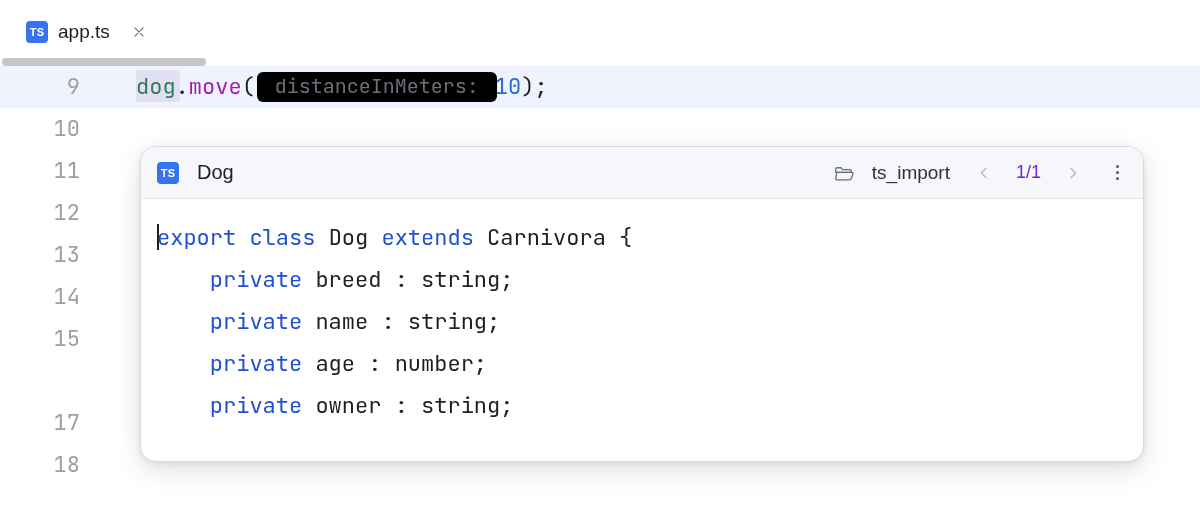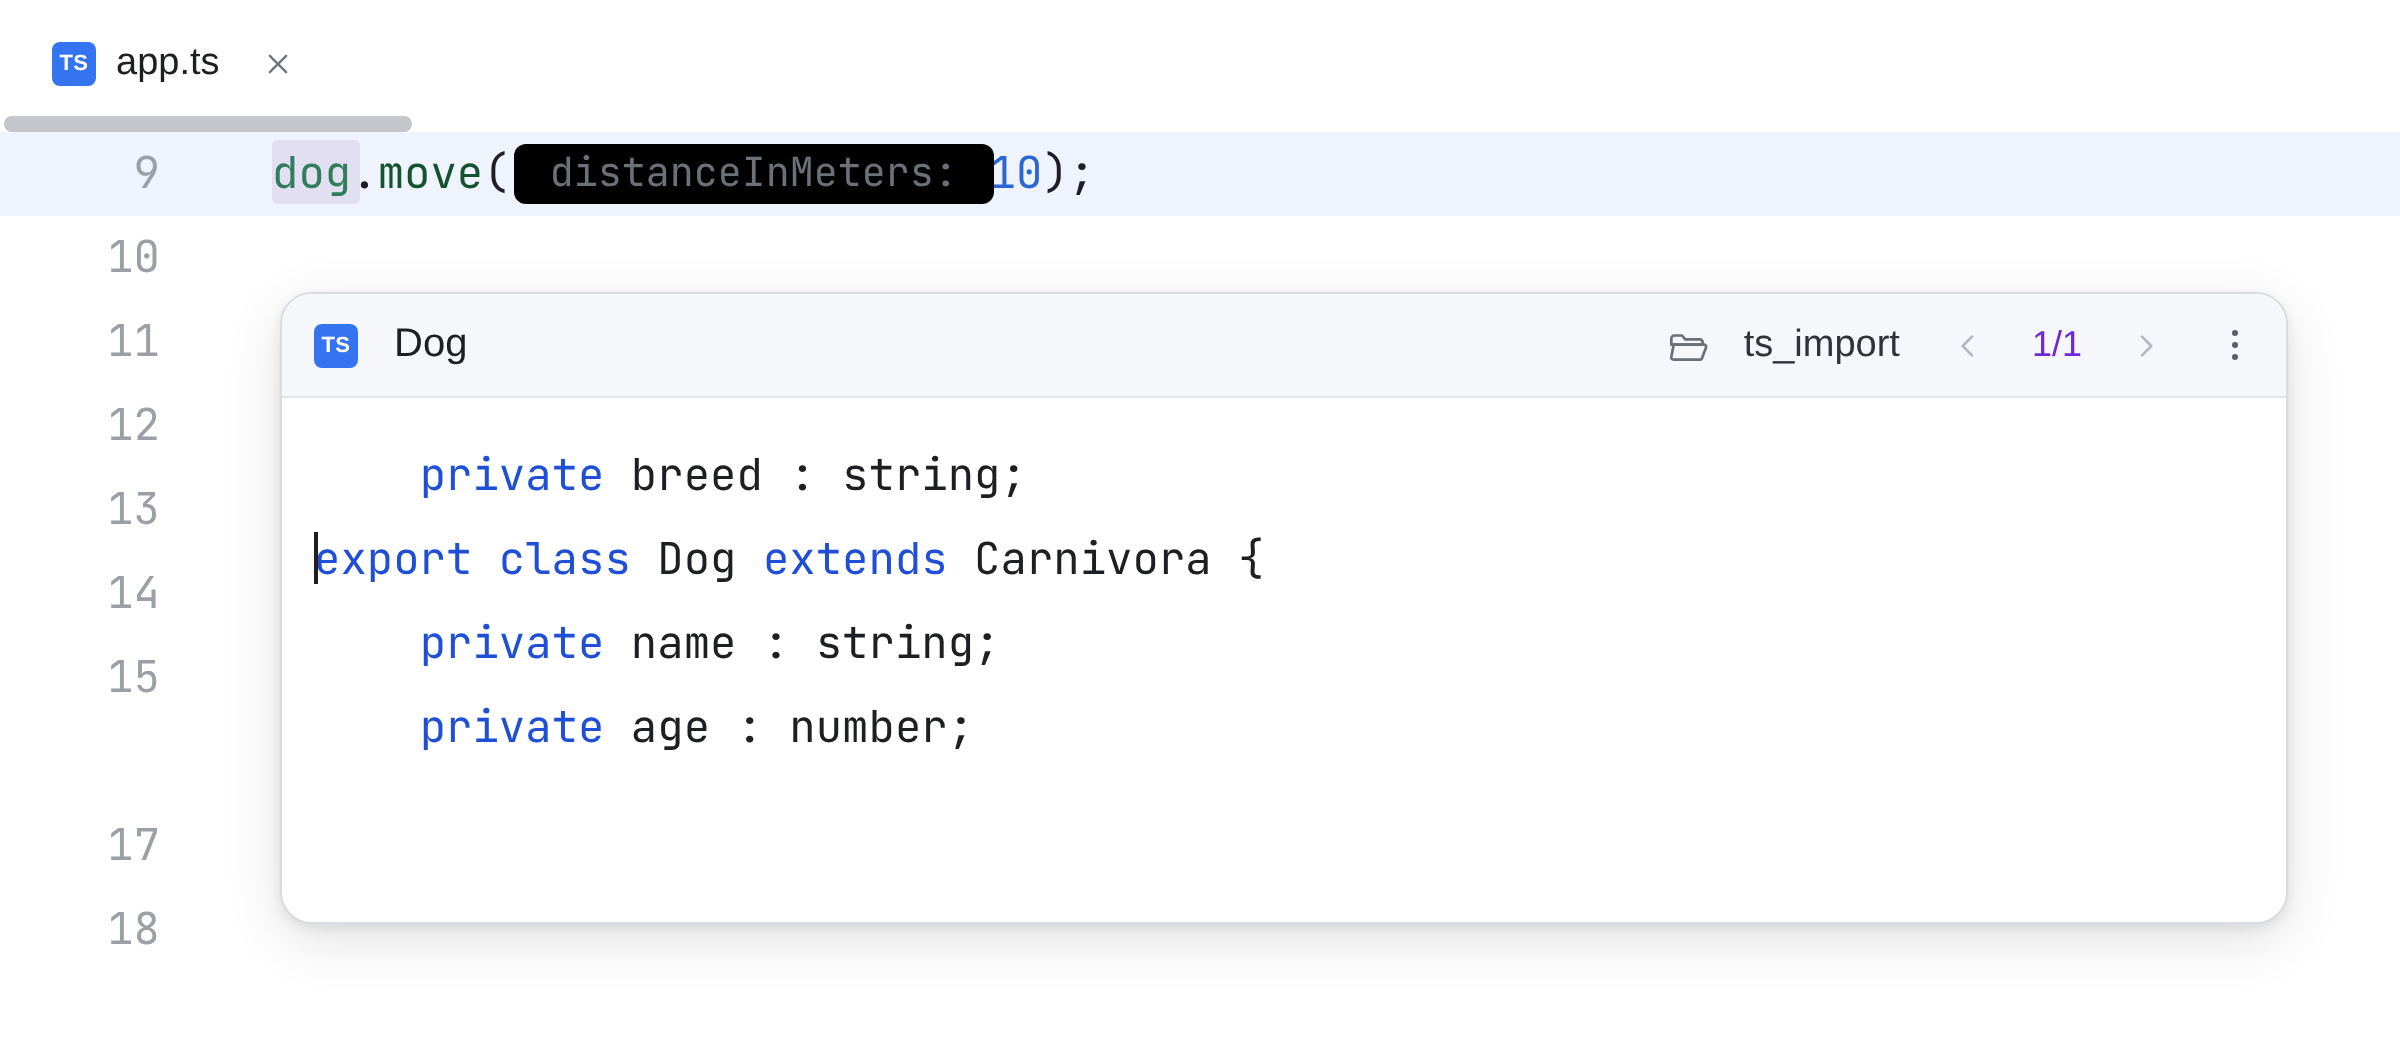--- a/index.html
+++ b/index.html
@@ -17,21 +17,21 @@
   .underscroll { height: 8px; background: #c4c6cb; width: 204px; border-radius: 4px; margin-left: 2px; }
 
   
   .editor { position: relative; width: 100%; }
   .row { display: flex; align-items: flex-start; font-size: 22px; line-height: 42px; }
   .row.hl { background: #eef3fe; }
   .gutter { width: 116px; text-align: right; padding-right: 36px; color: #9aa0a6; user-select: none; }
   .codecell { flex: 1; padding-left: 20px; white-space: pre; position: relative; }
 
   .tok-id   { color: #2f7d5b; }
-  .tok-call { color: #14532d; }
+  .tok-call { color: #a21caf; }
   .tok-num  { color: #2a66d4; }
   .tok-punc { color: #1e1f22; }
   .tok-kw   { color: #1f4fd6; }
   .tok-type { color: #1e1f22; }
 
   .inlay { background: #000000; color: #6b7178; border-radius: 6px; padding: 0 6px 2px 6px; margin: 0 -2px 0 2px; font-size: 20px; display: inline-block; line-height: 28px; position: relative; top: -1px; }
   .sel-bg { position: absolute; left: 20px; top: 4px; height: 32px; width: 44px; background: #e3dff3; border-radius: 3px; z-index: 0; }
   .codecell .linecontent { position: relative; z-index: 1; }
 
   
@@ -137,18 +137,19 @@
     </span>
     <span class="toolbtn">
       <span class="more-dots">
           <span></span>
           <span></span>
           <span></span>
         </span>
     </span>
   </div>
   <div class="popup-body mono" id="popup-body">
+      <div class="def-line"><span class="caret"></span><span class="tok-kw">export</span> <span class="tok-kw">class</span> <span class="tok-type">Dog</span> <span class="tok-kw">extends</span> <span class="tok-type">Carnivora</span><span class="tok-punc"> {</span></div>
       <div class="def-line">    <span class="tok-kw">private</span> <span class="tok-type">breed</span><span class="tok-punc"> : </span><span class="tok-type">string</span><span class="tok-punc">;</span></div>
-      <div class="def-line"><span class="caret"></span><span class="tok-kw">export</span> <span class="tok-kw">class</span> <span class="tok-type">Dog</span> <span class="tok-kw">extends</span> <span class="tok-type">Carnivora</span><span class="tok-punc"> {</span></div>
       <div class="def-line">    <span class="tok-kw">private</span> <span class="tok-type">name</span><span class="tok-punc"> : </span><span class="tok-type">string</span><span class="tok-punc">;</span></div>
       <div class="def-line">    <span class="tok-kw">private</span> <span class="tok-type">age</span><span class="tok-punc"> : </span><span class="tok-type">number</span><span class="tok-punc">;</span></div>
+      <div class="def-line">    <span class="tok-kw">private</span> <span class="tok-type">owner</span><span class="tok-punc"> : </span><span class="tok-type">string</span><span class="tok-punc">;</span></div>
     </div>
 </div>
 
 </body></html>

